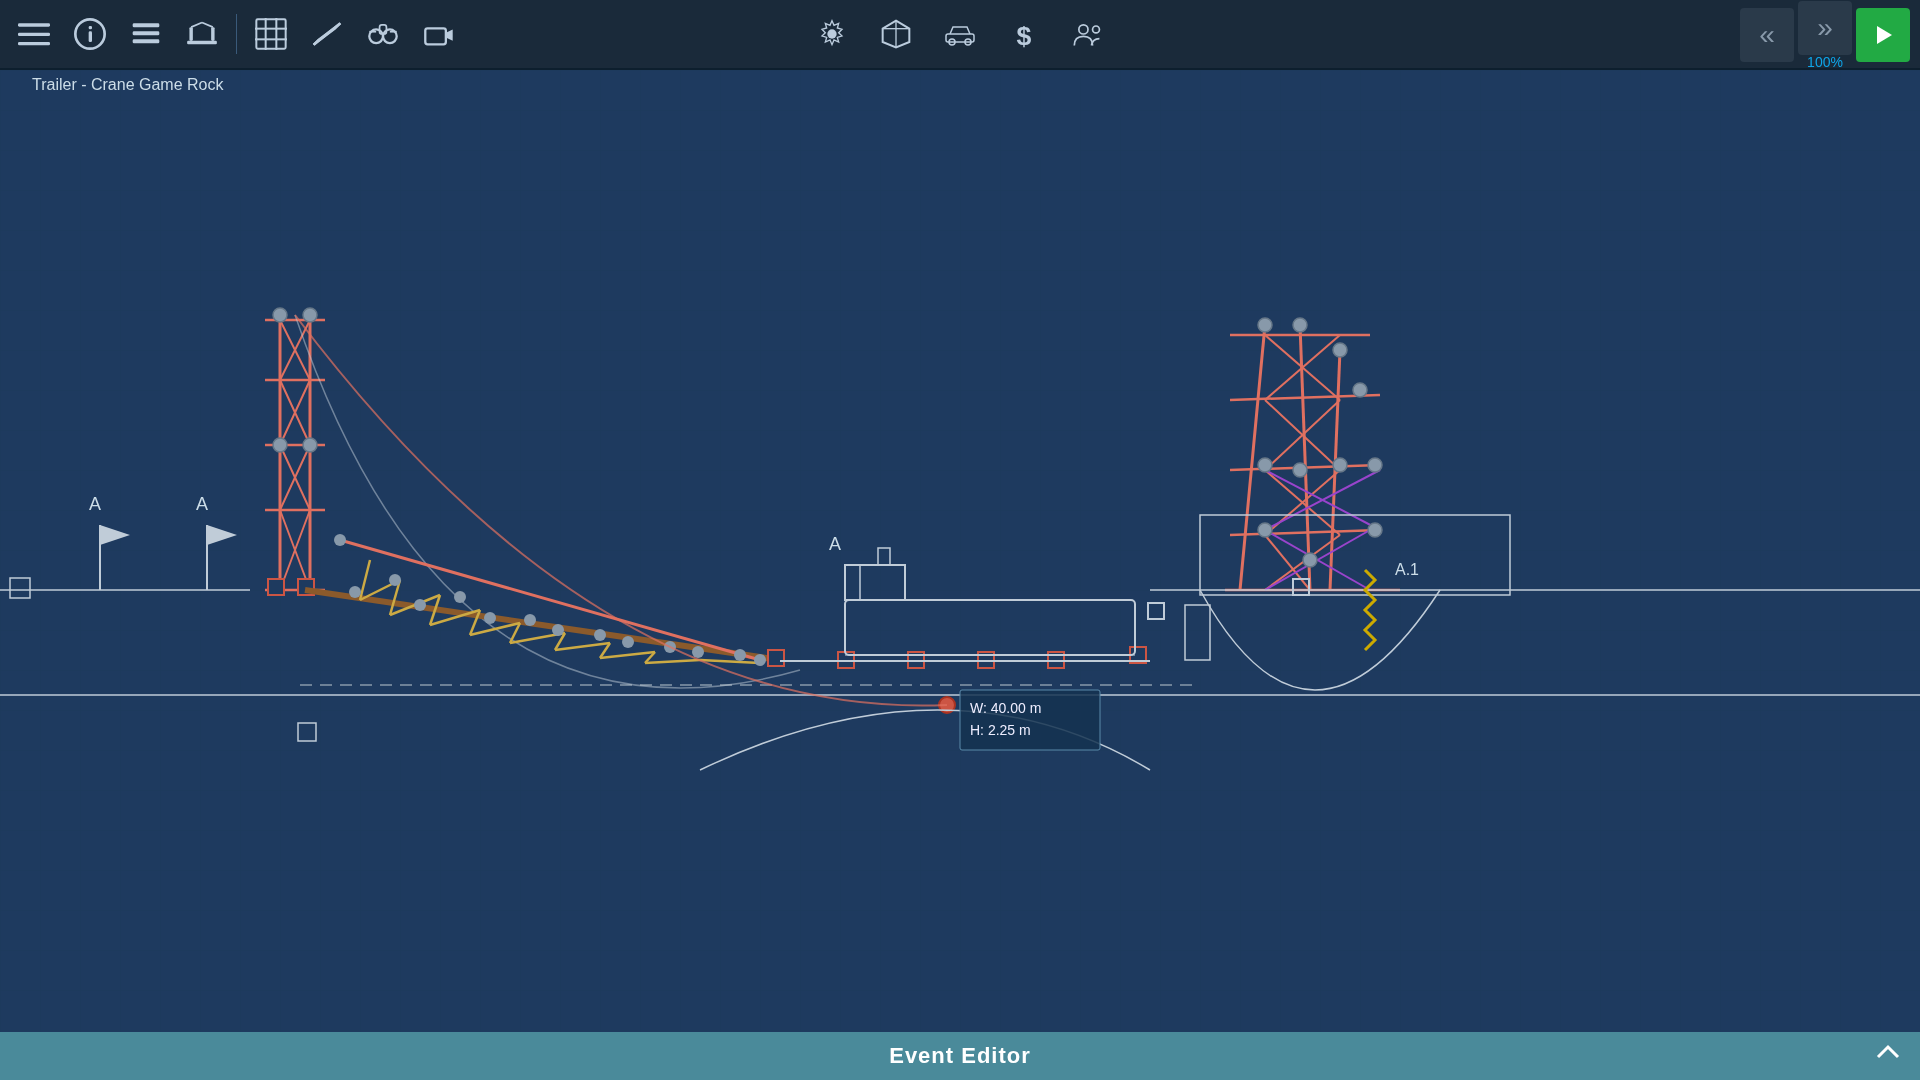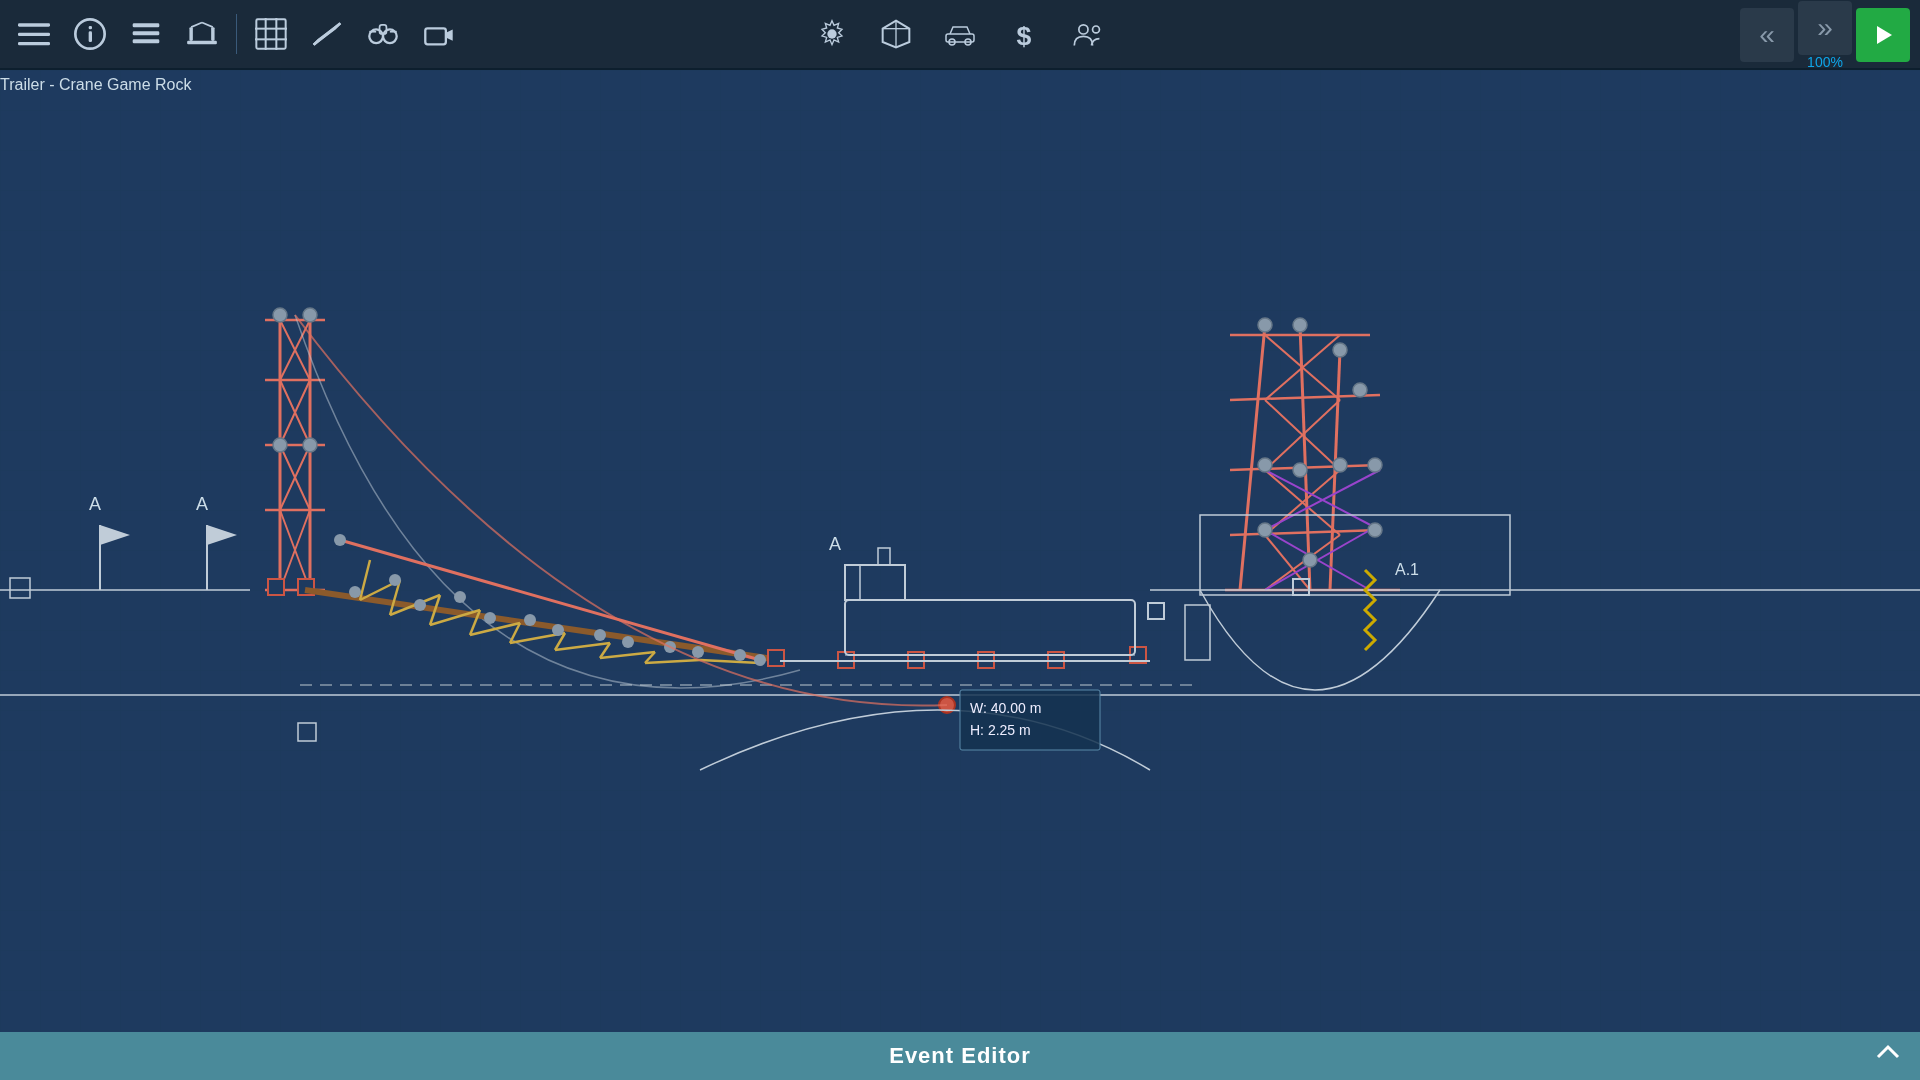--- a/index.html
+++ b/index.html
@@ -91,21 +91,21 @@
       cursor: pointer;
     }
 
     
     #subtitle {
       position: absolute;
       top: 70px;
       left: 0;
       color: #ccdde8;
       font-size: 16px;
-      padding: 6px 0;
+      padding: 6px 32px;
       z-index: 99;
     }
 
     
     #canvas-area {
       position: absolute;
       top: 70px;
       left: 0; right: 0;
       bottom: 48px;
       background: #1e3a5f;

